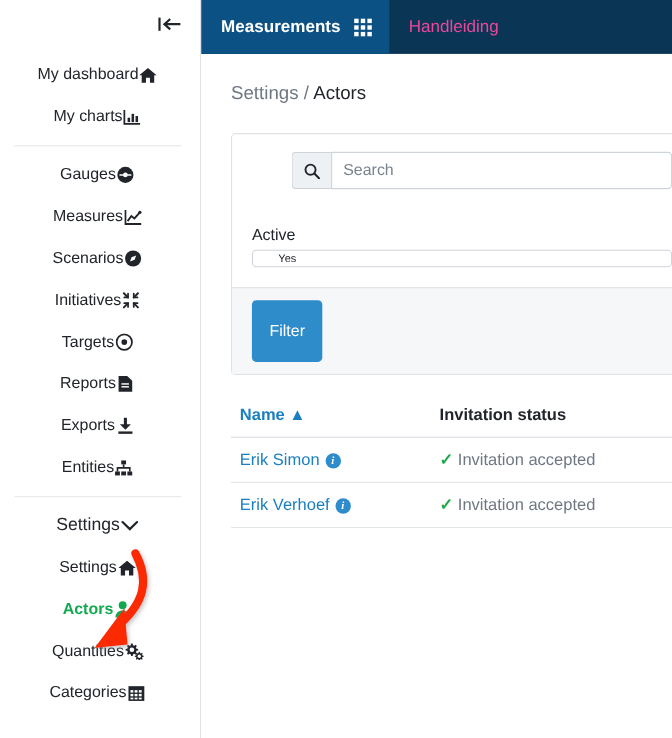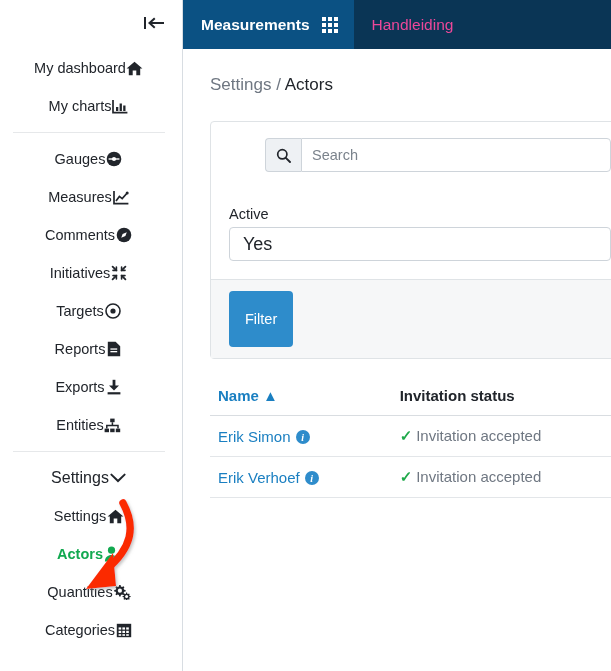--- a/index.html
+++ b/index.html
@@ -82,23 +82,23 @@
   .input-main {
     flex: 1 1 auto; border: 1px solid #ced4da; border-radius: 0 4px 4px 0;
     background: #ffffff; font-size: 14.5px; color: #21252b;
     padding: 0 10px; outline: none;
     font-family: "Liberation Sans", sans-serif;
   }
   .input-main::placeholder { color: #7b838c; }
 
   .field-label { font-size: 14.5px; color: #21252b; margin-bottom: 5px; }
   .select-box {
-    height: 34px; border: 1px solid #ced4da; border-radius: 4px;
+    height: 16px; border: 1px solid #ced4da; border-radius: 4px;
     background: #ffffff; display: flex; align-items: center;
-    padding: 0 13px; font-size: 18px; color: #21252b; cursor: pointer;
+    padding: 0 23px; font-size: 10px; color: #21252b; cursor: pointer;
   }
 
   .card-footer {
     border-top: 1px solid #dfe3e6;
     background: #f6f7f8;
     padding: 11px 18px;
   }
   .btn-filter {
     background: #2e8ccb; color: #ffffff; border: none;
     border-radius: 4px; padding: 20px 16px;
@@ -186,21 +186,21 @@
       <span class="ico">
         <svg width="16" height="15" viewBox="0 0 16 15">
           <path d="M1 1 V13.6 H15.4" stroke="#21252b" stroke-width="1.7" fill="none"></path>
           <path d="M3 11 L6.4 6.4 L9.2 8.6 L14.4 2.8" stroke="#21252b" stroke-width="1.7" fill="none"></path>
           <circle cx="14.2" cy="3" r="1.5" fill="#21252b"></circle>
         </svg>
       </span>
     </div>
 
     <div class="nav-item">
-      <span class="lbl">Comments</span>
+      <span class="lbl">Scenarios</span>
       <span class="ico">
         <svg width="16" height="16" viewBox="0 0 16 16">
           <circle cx="8" cy="8" r="7.3" fill="#21252b"></circle>
           <path d="M10.8 5.2 L6.6 6.9 L5.2 10.8 L9.4 9.1 Z" fill="#ffffff"></path>
         </svg>
       </span>
     </div>
 
     <div class="nav-item">
       <span class="lbl">Initiatives</span>

